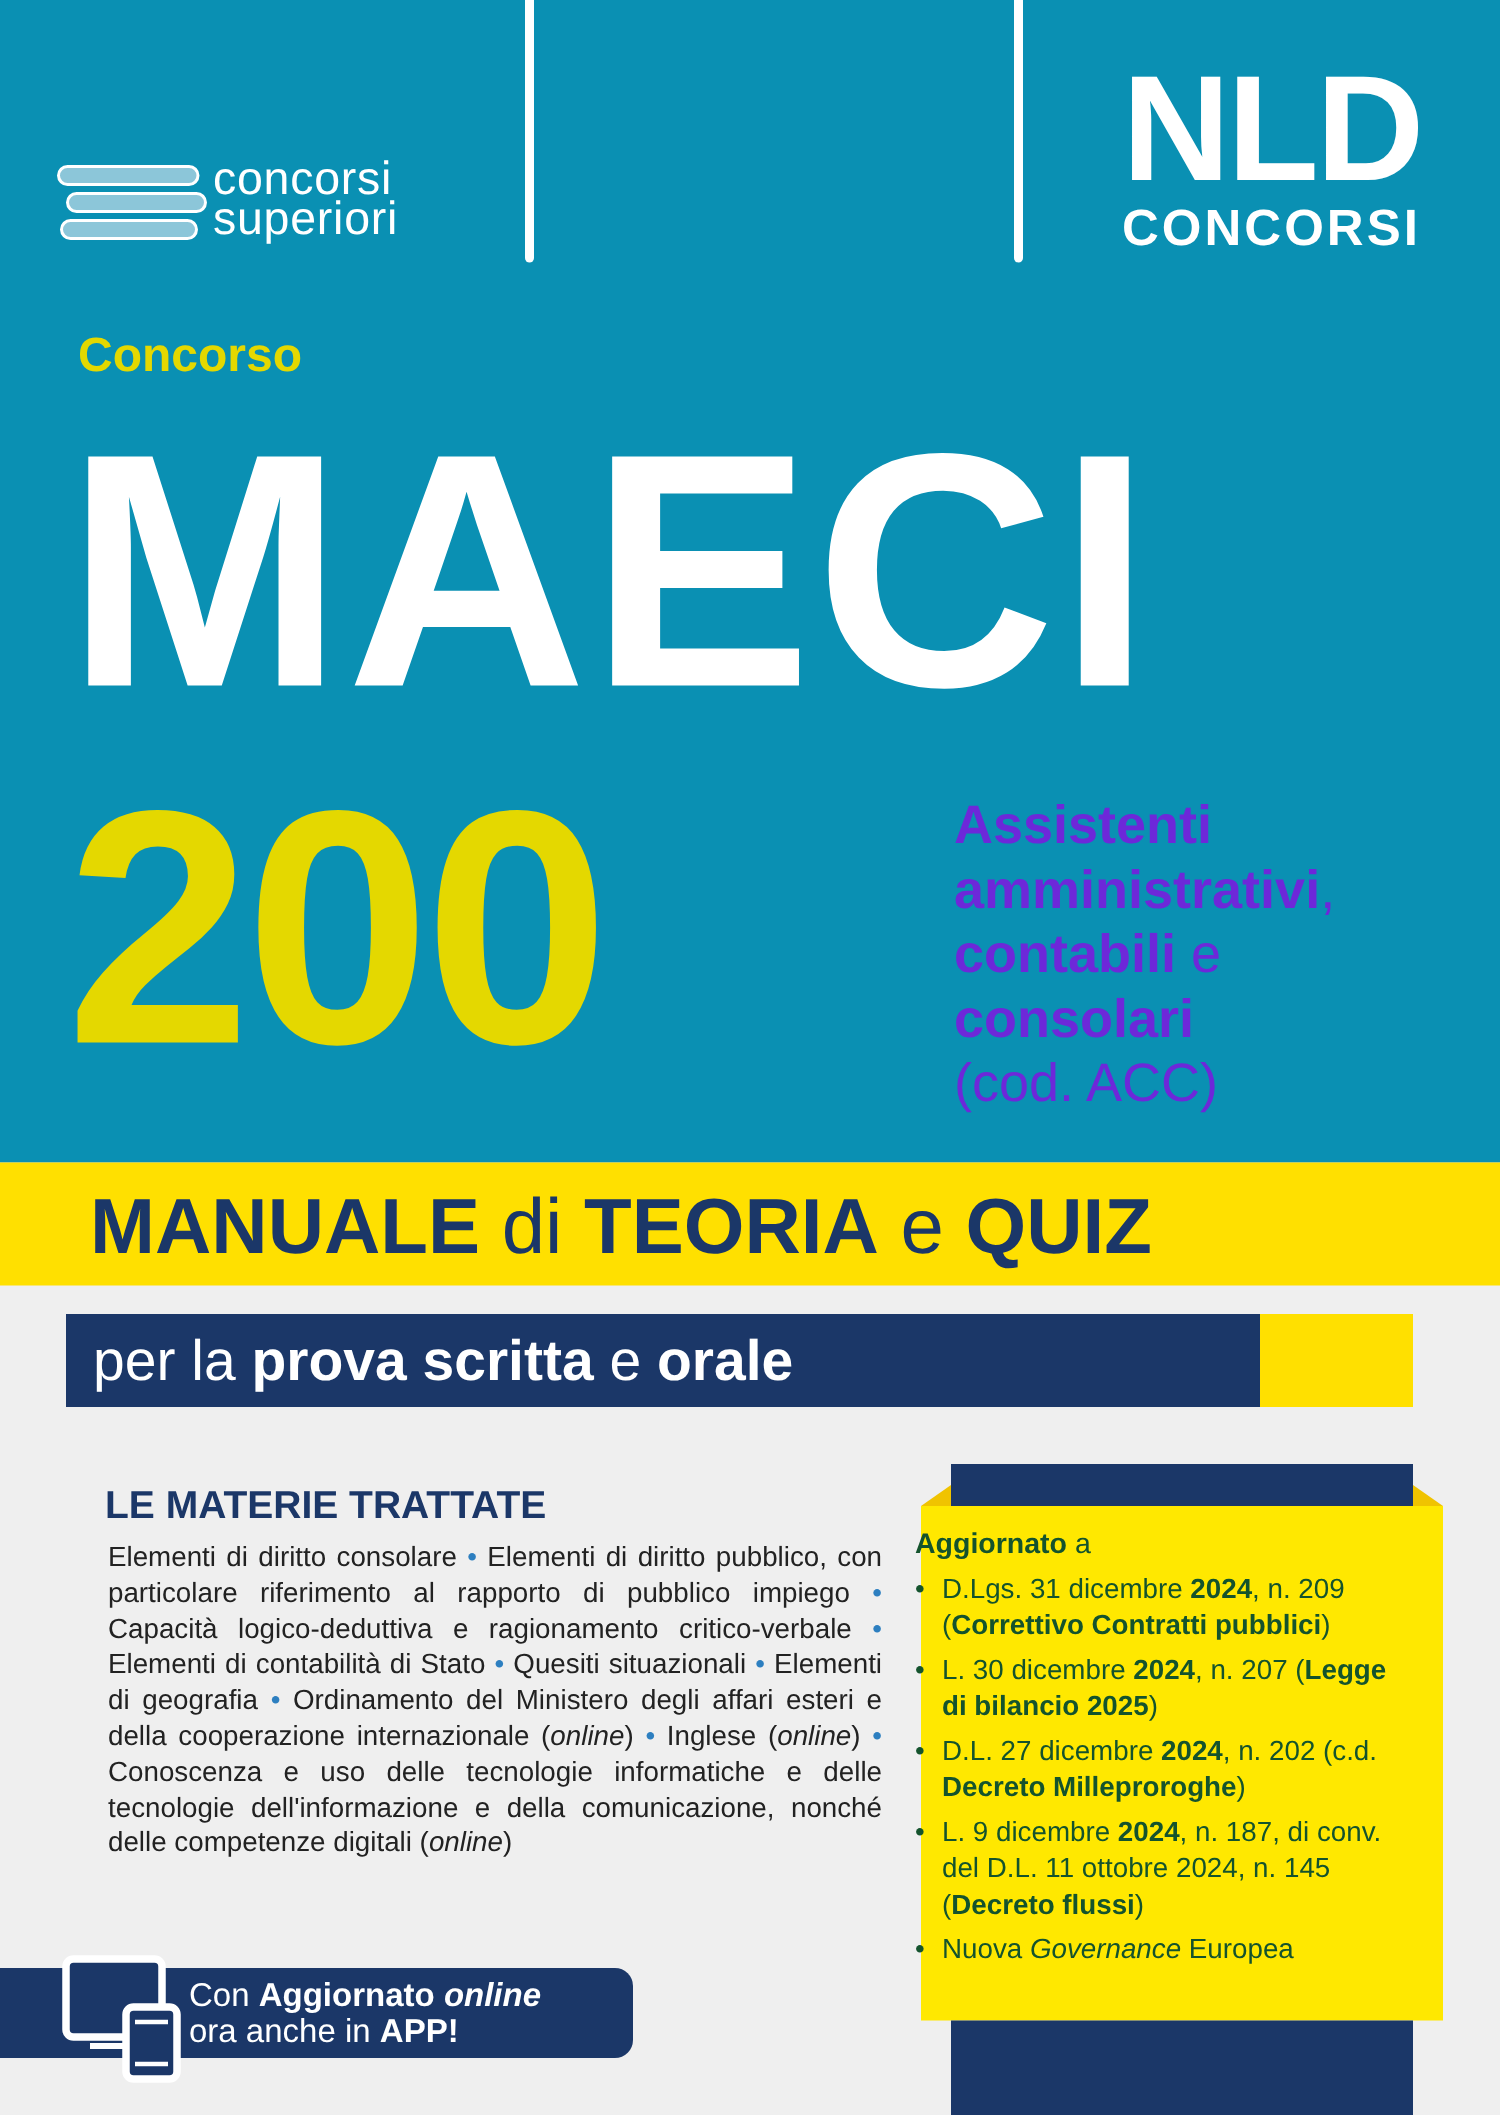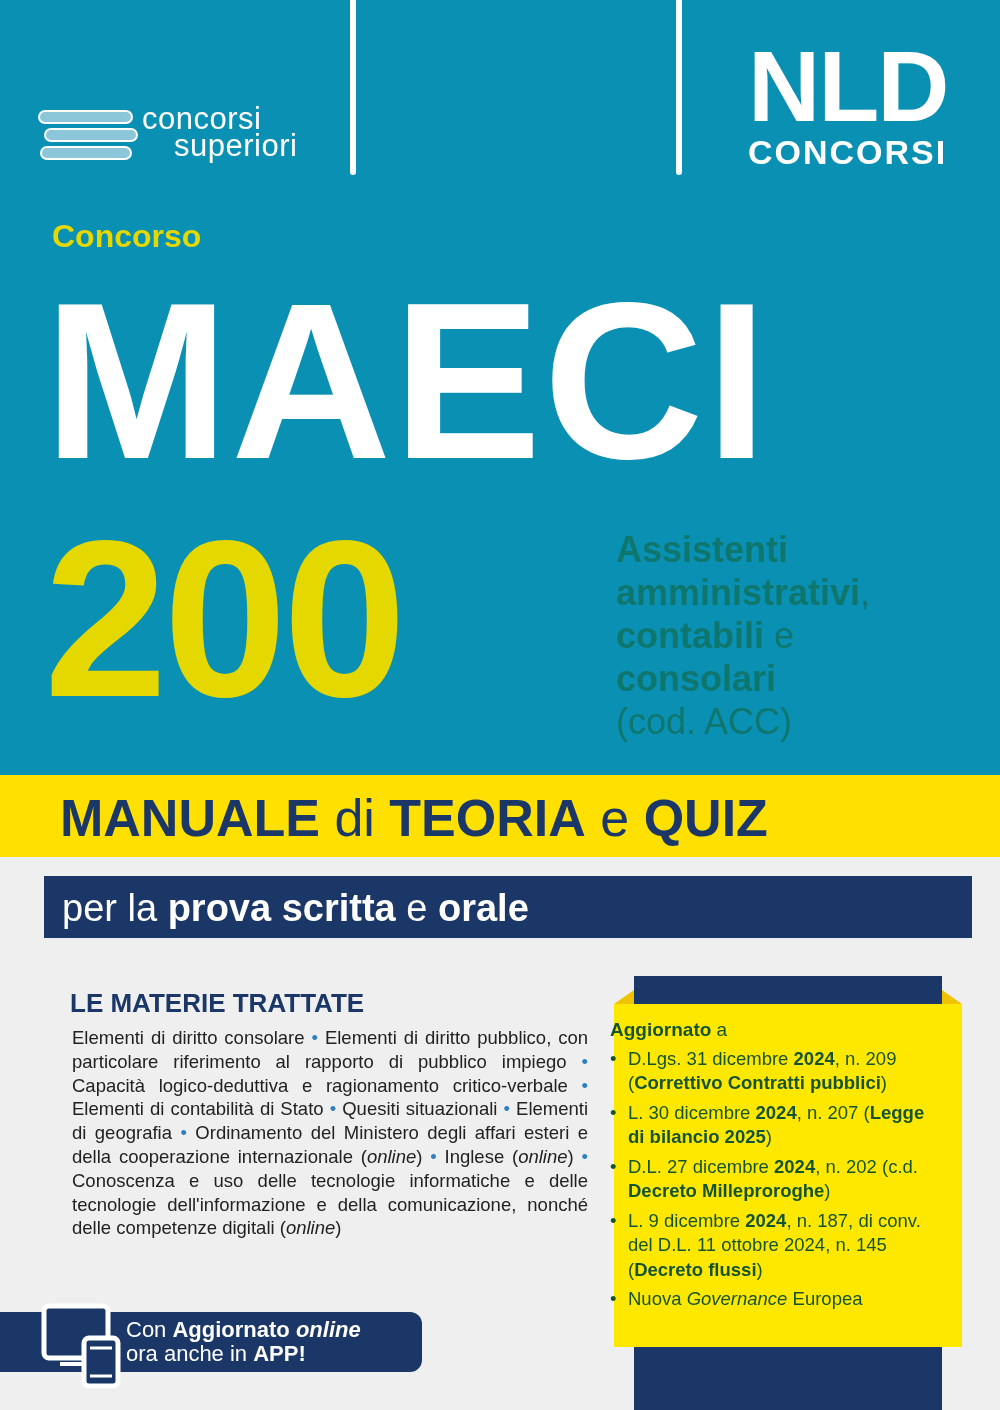--- a/index.html
+++ b/index.html
@@ -13,41 +13,41 @@
   .vline.b { left: 676px; height: 175px; }
 
   .cs-logo { position: absolute; left: 38px; top: 105px; width: 290px; height: 60px; }
   .cs-books { position: absolute; left: 0; top: 5px; width: 100px; height: 52px; }
   .cs-books div { position: absolute; height: 14px; border: 2px solid #fff; border-radius: 7px; background: #8cc6d9; }
   .cs-books .b1 { left: 0; top: 0; width: 95px; }
   .cs-books .b2 { left: 6px; top: 18px; width: 94px; }
   .cs-books .b3 { left: 2px; top: 36px; width: 92px; }
   .cs-text { position: absolute; left: 104px; top: 0; color: #fff; font-size: 31px; line-height: 27px; letter-spacing: 0.5px; }
   .cs-text .l1 { font-weight: normal; }
-  .cs-text .l2 { font-weight: normal; margin-left: 32px; }
+  .cs-text .l2 { font-weight: normal; }
 
   .nld { position: absolute; left: 748px; top: 40px; width: 210px; text-align: left; color: #fff; }
   .nld .big { font-size: 100px; font-weight: bold; line-height: 92px; letter-spacing: -2px; }
   .nld .small { font-size: 34px; font-weight: bold; letter-spacing: 2px; line-height: 40px; margin-top: 0; }
 
   .concorso { position: absolute; left: 52px; top: 218px; color: #e4d800; font-size: 32px; font-weight: bold; }
   .maeci { position: absolute; left: 44px; top: 276px; color: #fff; font-size: 222px; font-weight: bold; line-height: 210px; letter-spacing: 2px; }
   .num200 { position: absolute; left: 44px; top: 494px; color: #e4d800; font-size: 222px; font-weight: bold; line-height: 250px; letter-spacing: -4px; }
 
-  .subtitle { position: absolute; left: 616px; top: 528px; color: #0f766e; font-size: 36px; line-height: 43px; }
+  .subtitle { position: absolute; left: 636px; top: 528px; color: #6d28d9; font-size: 36px; line-height: 43px; }
   .subtitle b { font-weight: bold; }
   .subtitle .light { font-weight: normal; }
 
   .yellow-band { position: absolute; left: 0; top: 775px; width: 1000px; height: 82px; background: #ffe000; }
   .manuale { position: absolute; left: 60px; top: 780px; color: #1b3768; font-size: 52px; line-height: 76px; white-space: nowrap; }
   .manuale b { font-weight: bold; }
   .manuale .thin { font-weight: normal; }
 
   .prova-wrap { position: absolute; left: 44px; top: 876px; width: 898px; height: 62px; background: #ffe000; }
-  .prova { position: absolute; left: 0; top: 0; width: 928px; height: 62px; background: #1b3768; color: #fff; font-size: 38px; line-height: 64px; padding-left: 18px; white-space: nowrap; }
+  .prova { position: absolute; left: 0; top: 0; width: 796px; height: 62px; background: #1b3768; color: #fff; font-size: 38px; line-height: 64px; padding-left: 18px; white-space: nowrap; }
   .prova b { font-weight: bold; }
 
   .materie-title { position: absolute; left: 70px; top: 988px; color: #1b3768; font-size: 26px; font-weight: bold; }
   .materie-body { position: absolute; left: 72px; top: 1026px; width: 516px; color: #222; font-size: 18.5px; line-height: 23.8px; text-align: justify; }
   .dot { color: #2d7fc0; }
   .materie-body i { font-style: italic; }
 
   .aggiornato-box { position: absolute; left: 614px; top: 1004px; width: 348px; height: 343px; background: #ffe800; }
   .agg-cap-top { position: absolute; left: 634px; top: 976px; width: 308px; height: 28px; background: #1b3768; }
   .agg-cap-bottom { position: absolute; left: 634px; top: 1347px; width: 308px; height: 63px; background: #1b3768; }

